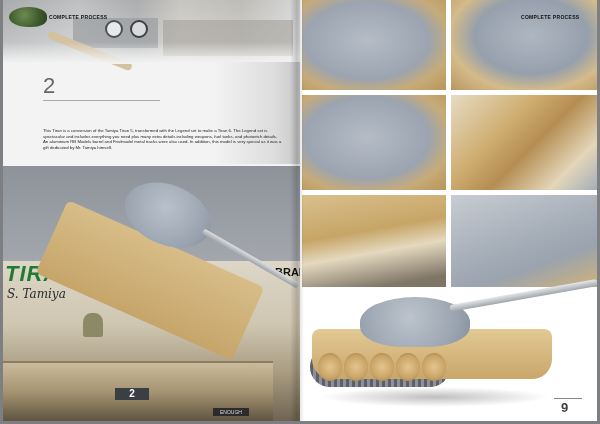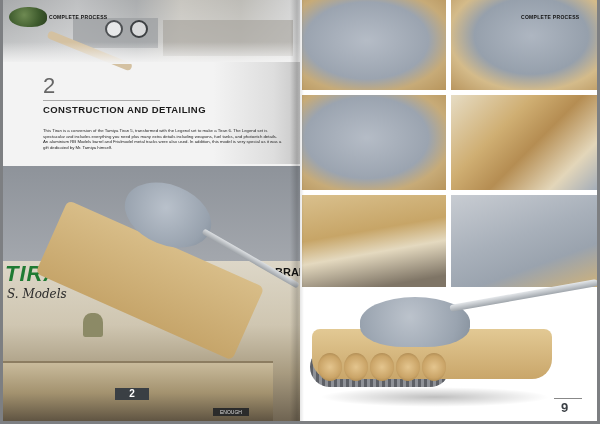--- a/index.html
+++ b/index.html
@@ -147,30 +147,29 @@
       <div class="barrel"></div>
       <div class="deck"></div>
     </div>
     <div class="header-fade"></div>
     <div class="tank-logo"></div>
     <div class="series-label">Complete Process</div>
 
     <div class="right-gloss"></div>
     <div class="chapter-number">2</div>
     <div class="chapter-rule"></div>
-    <div class="chapter-title">CONSTRUCTION AND DETAILING</div>
     <div class="body-text">This Tiran is a conversion of the Tamiya Tiran 5, transformed with the Legend set to make a Tiran 6. The Legend set is spectacular and includes everything you need plus many extra details including weapons, fuel tanks, and photoetch details. An aluminium RB Models barrel and Friulmodel metal tracks were also used. In addition, this model is very special as it was a gift dedicated by Mr. Tamiya himself.</div>
 
     <div class="main-photo">
       <div class="wall"></div>
       <div class="boxart" style="top:95px"></div>
     </div>
     <div class="boxart-title" style="top:261px">TIRAN</div>
     <div class="boxart-title-right" style="top:266px">BRAE</div>
-    <div class="boxart-signature" style="top:287px">S. Models</div>
+    <div class="boxart-signature" style="top:287px">S. Tamiya</div>
     <div class="soldier" style="top:313px"></div>
     <div class="boxart-tank" style="top:361px"></div>
     <div class="boxart-tank-number" style="top:388px">2</div>
     <div class="boxart-plate" style="top:408px">ENOUGH</div>
     <div class="model-hull"></div>
     <div class="model-turret"></div>
     <div class="model-barrel"></div>
   </div>
 
   <div class="page-right">

